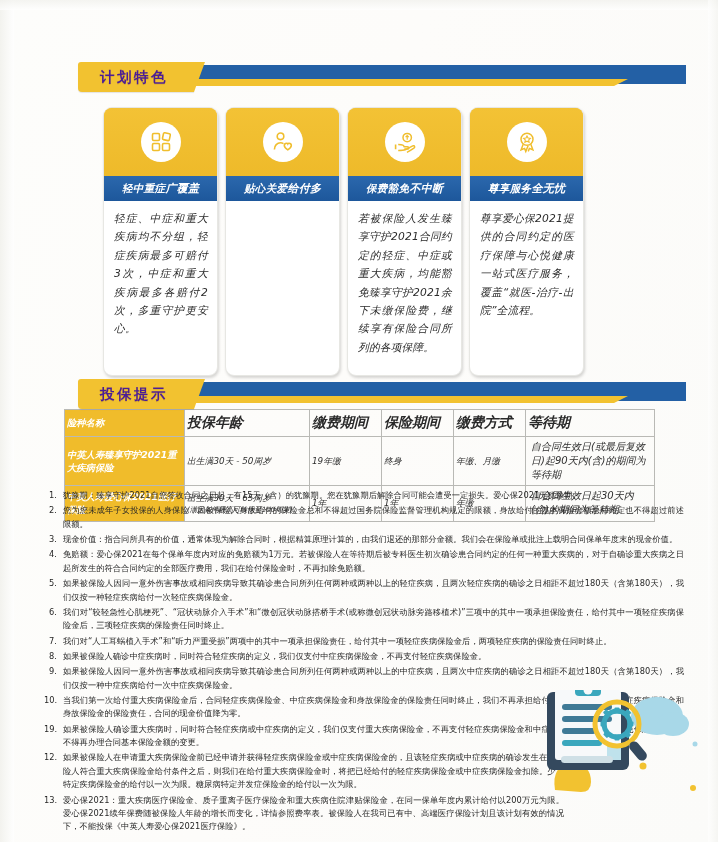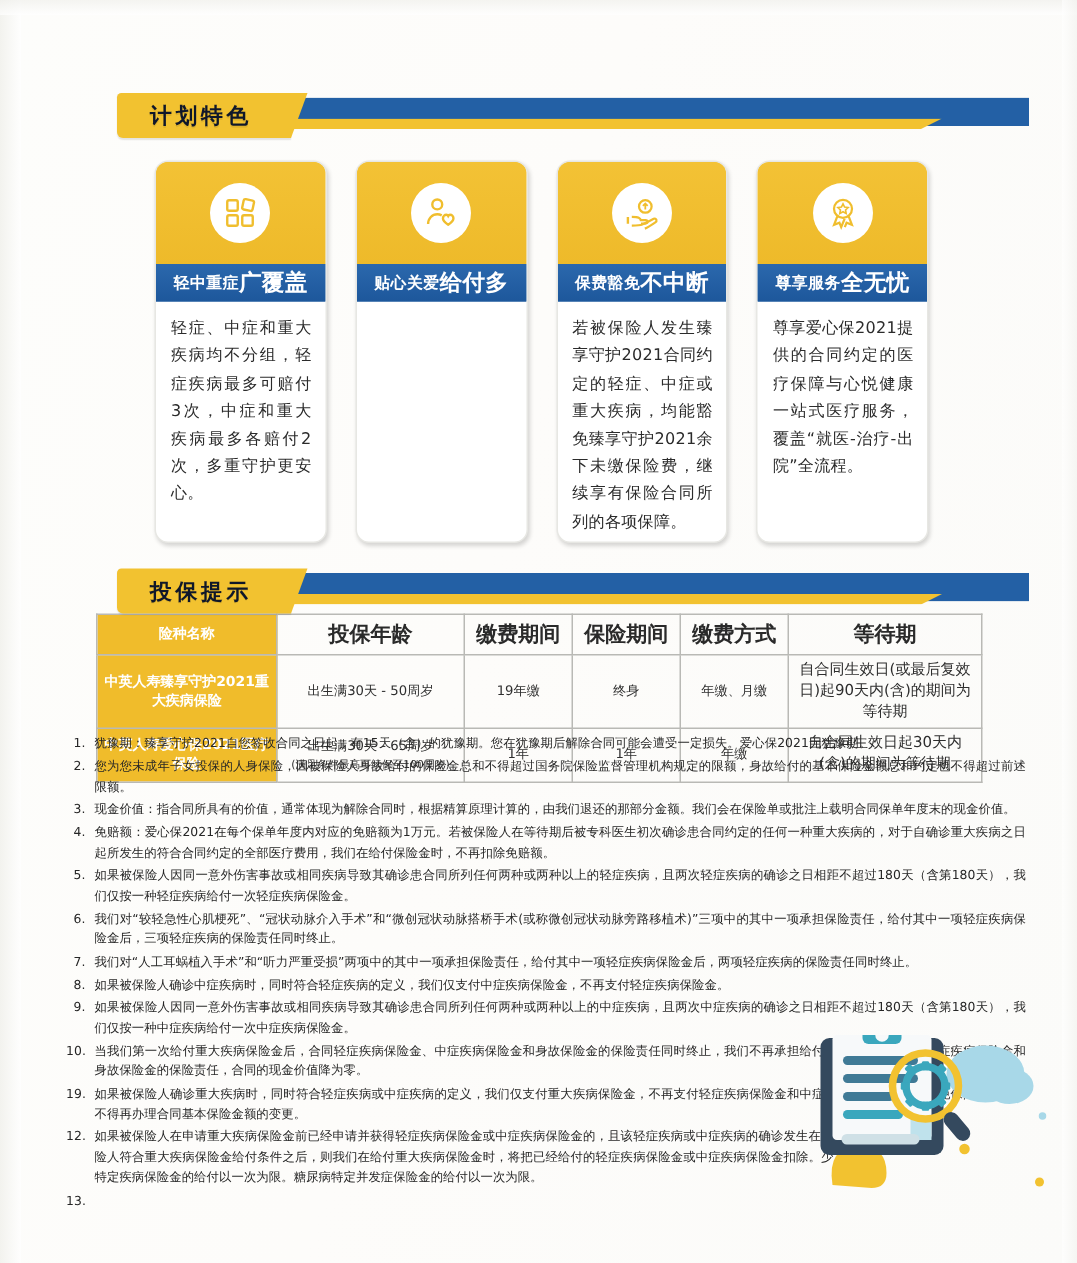--- a/index.html
+++ b/index.html
@@ -35,39 +35,39 @@
     display: flex; align-items: center;
     z-index: 3;
     box-shadow: 0 1px 1px rgba(0,0,0,.10);
   }
   .banner .tab::after {
     content:""; position:absolute; right:-11px; top:0;
     border-left: 11px solid #f2c230;
     border-bottom: 30px solid transparent;
   }
   .banner .tab-label {
-    font-size: 14.5px; font-weight: bold; color: #0f172a;
+    font-size: 14.5px; font-weight: bold; color: #4c1d95;
     letter-spacing: 2.5px; white-space: nowrap;
     text-shadow: 0 1px 0 rgba(0,0,0,.08);
   }
   .banner .bar-blue {
     position: absolute; left: 94px; top: 3px;
     height: 19px; right: 2px;
     background: #2360a5;
     clip-path: polygon(0 0, 100% 0, 100% 100%, 10px 100%);
   }
   .banner .bar-yellow {
     position: absolute; left: 96px; top: 17px;
     height: 7px; right: 60px;
     background: #f2c230;
     clip-path: polygon(0 0, 100% 0, calc(100% - 14px) 100%, 0 100%);
   }
 
   
-  .cards { position: absolute; left: 103px; top: 107px; width: 516px; display: flex; gap: 19px; }
+  .cards { position: absolute; left: 103px; top: 107px; width: 516px; display: flex; gap: 7px; font-style: italic; }
   .card {
     width: 115px;
     border-radius: 9px;
     background: #ffffff;
     box-shadow: 1px 2px 3px rgba(0,0,0,.16);
     overflow: hidden;
     display: flex; flex-direction: column;
     border: 1px solid #e7e7e3;
   }
   .card-top {
@@ -84,39 +84,40 @@
   .icon-circle svg { display:block; }
   .card-head {
     background: #2360a5;
     background-image: linear-gradient(180deg,#2b68ad,#1d579b);
     color: #ffffff;
     height: 25px;
     display: flex; align-items: center; justify-content: center;
     white-space: nowrap;
   }
   .card-head .t1 { font-size: 10.5px; font-weight: bold; letter-spacing: .4px; }
-  .card-head .t2 { font-size: 15px; font-weight: bold; letter-spacing: .2px; }
+  .card-head .t2 { font-size: 11px; font-weight: bold; letter-spacing: .2px; }
   .card-body {
-    padding: 9px 9px 4px 10px;
+    padding: 9px 9px 18px 10px;
     font-size: 10.7px;
     line-height: 1.72;
     color: #2b2b2b;
     letter-spacing: .2px;
     text-align: justify;
     flex: 1;
   }
 
   
   .tbl-wrap { position: absolute; left: 64px; top: 409px; width: 590px; }
   table.info { border-collapse: collapse; width: 100%; table-layout: fixed; }
   table.info th, table.info td {
     border: 1px solid #b9b9b5;
-    text-align: center;
+    text-align: left;
     vertical-align: middle;
     padding: 4px 2px;
+    font-style: italic;
   }
   table.info th {
     font-size: 14px; font-weight: bold; color: #2a2a2a; height: 21px;
   }
   table.info th.name-col, table.info td.name-col {
     background: #f0bc2b;
     color: #ffffff;
     font-weight: bold;
     font-size: 9.3px;
     line-height: 1.45;
@@ -331,20 +332,21 @@
     <div class="note">
         <span class="note-num">19.</span>
         <span class="note-txt">如果被保险人确诊重大疾病时，同时符合轻症疾病或中症疾病的定义，我们仅支付重大疾病保险金，不再支付轻症疾病保险金和中症疾病保险金。我们豁免保险费后，您不得再办理合同基本保险金额的变更。</span>
       </div>
     <div class="note" style="padding-right:120px">
         <span class="note-num">12.</span>
         <span class="note-txt">如果被保险人在申请重大疾病保险金前已经申请并获得轻症疾病保险金或中症疾病保险金的，且该轻症疾病或中症疾病的确诊发生在被保险人符合重大疾病保险金给付条件之后，则我们在给付重大疾病保险金时，将把已经给付的轻症疾病保险金或中症疾病保险金扣除。少儿特定疾病保险金的给付以一次为限。糖尿病特定并发症保险金的给付以一次为限。</span>
       </div>
     <div class="note" style="padding-right:120px">
         <span class="note-num">13.</span>
+        <span class="note-txt">爱心保2021：重大疾病医疗保险金、质子重离子医疗保险金和重大疾病住院津贴保险金，在同一保单年度内累计给付以200万元为限。爱心保2021续年保费随被保险人年龄的增长而变化，详情参照费率表。被保险人在我司已有中、高端医疗保险计划且该计划有效的情况下，不能投保《中英人寿爱心保2021医疗保险》。</span>
       </div>
   </div>
 
   <div class="illus">
     <svg width="170" height="115" viewBox="0 0 170 115">
       <ellipse cx="112" cy="26" rx="26" ry="19" fill="#a8d8e8"></ellipse>
       <ellipse cx="128" cy="34" rx="16" ry="12" fill="#a8d8e8"></ellipse>
       <path d="M10 100 q-4 -26 18 -26 q18 0 18 18 q0 10 -10 10 z" fill="#f2c230"></path>
       <rect x="2" y="2" width="82" height="78" rx="6" fill="#34495e"></rect>
       <rect x="10" y="0" width="66" height="70" rx="3" fill="#f7f9fa"></rect>

